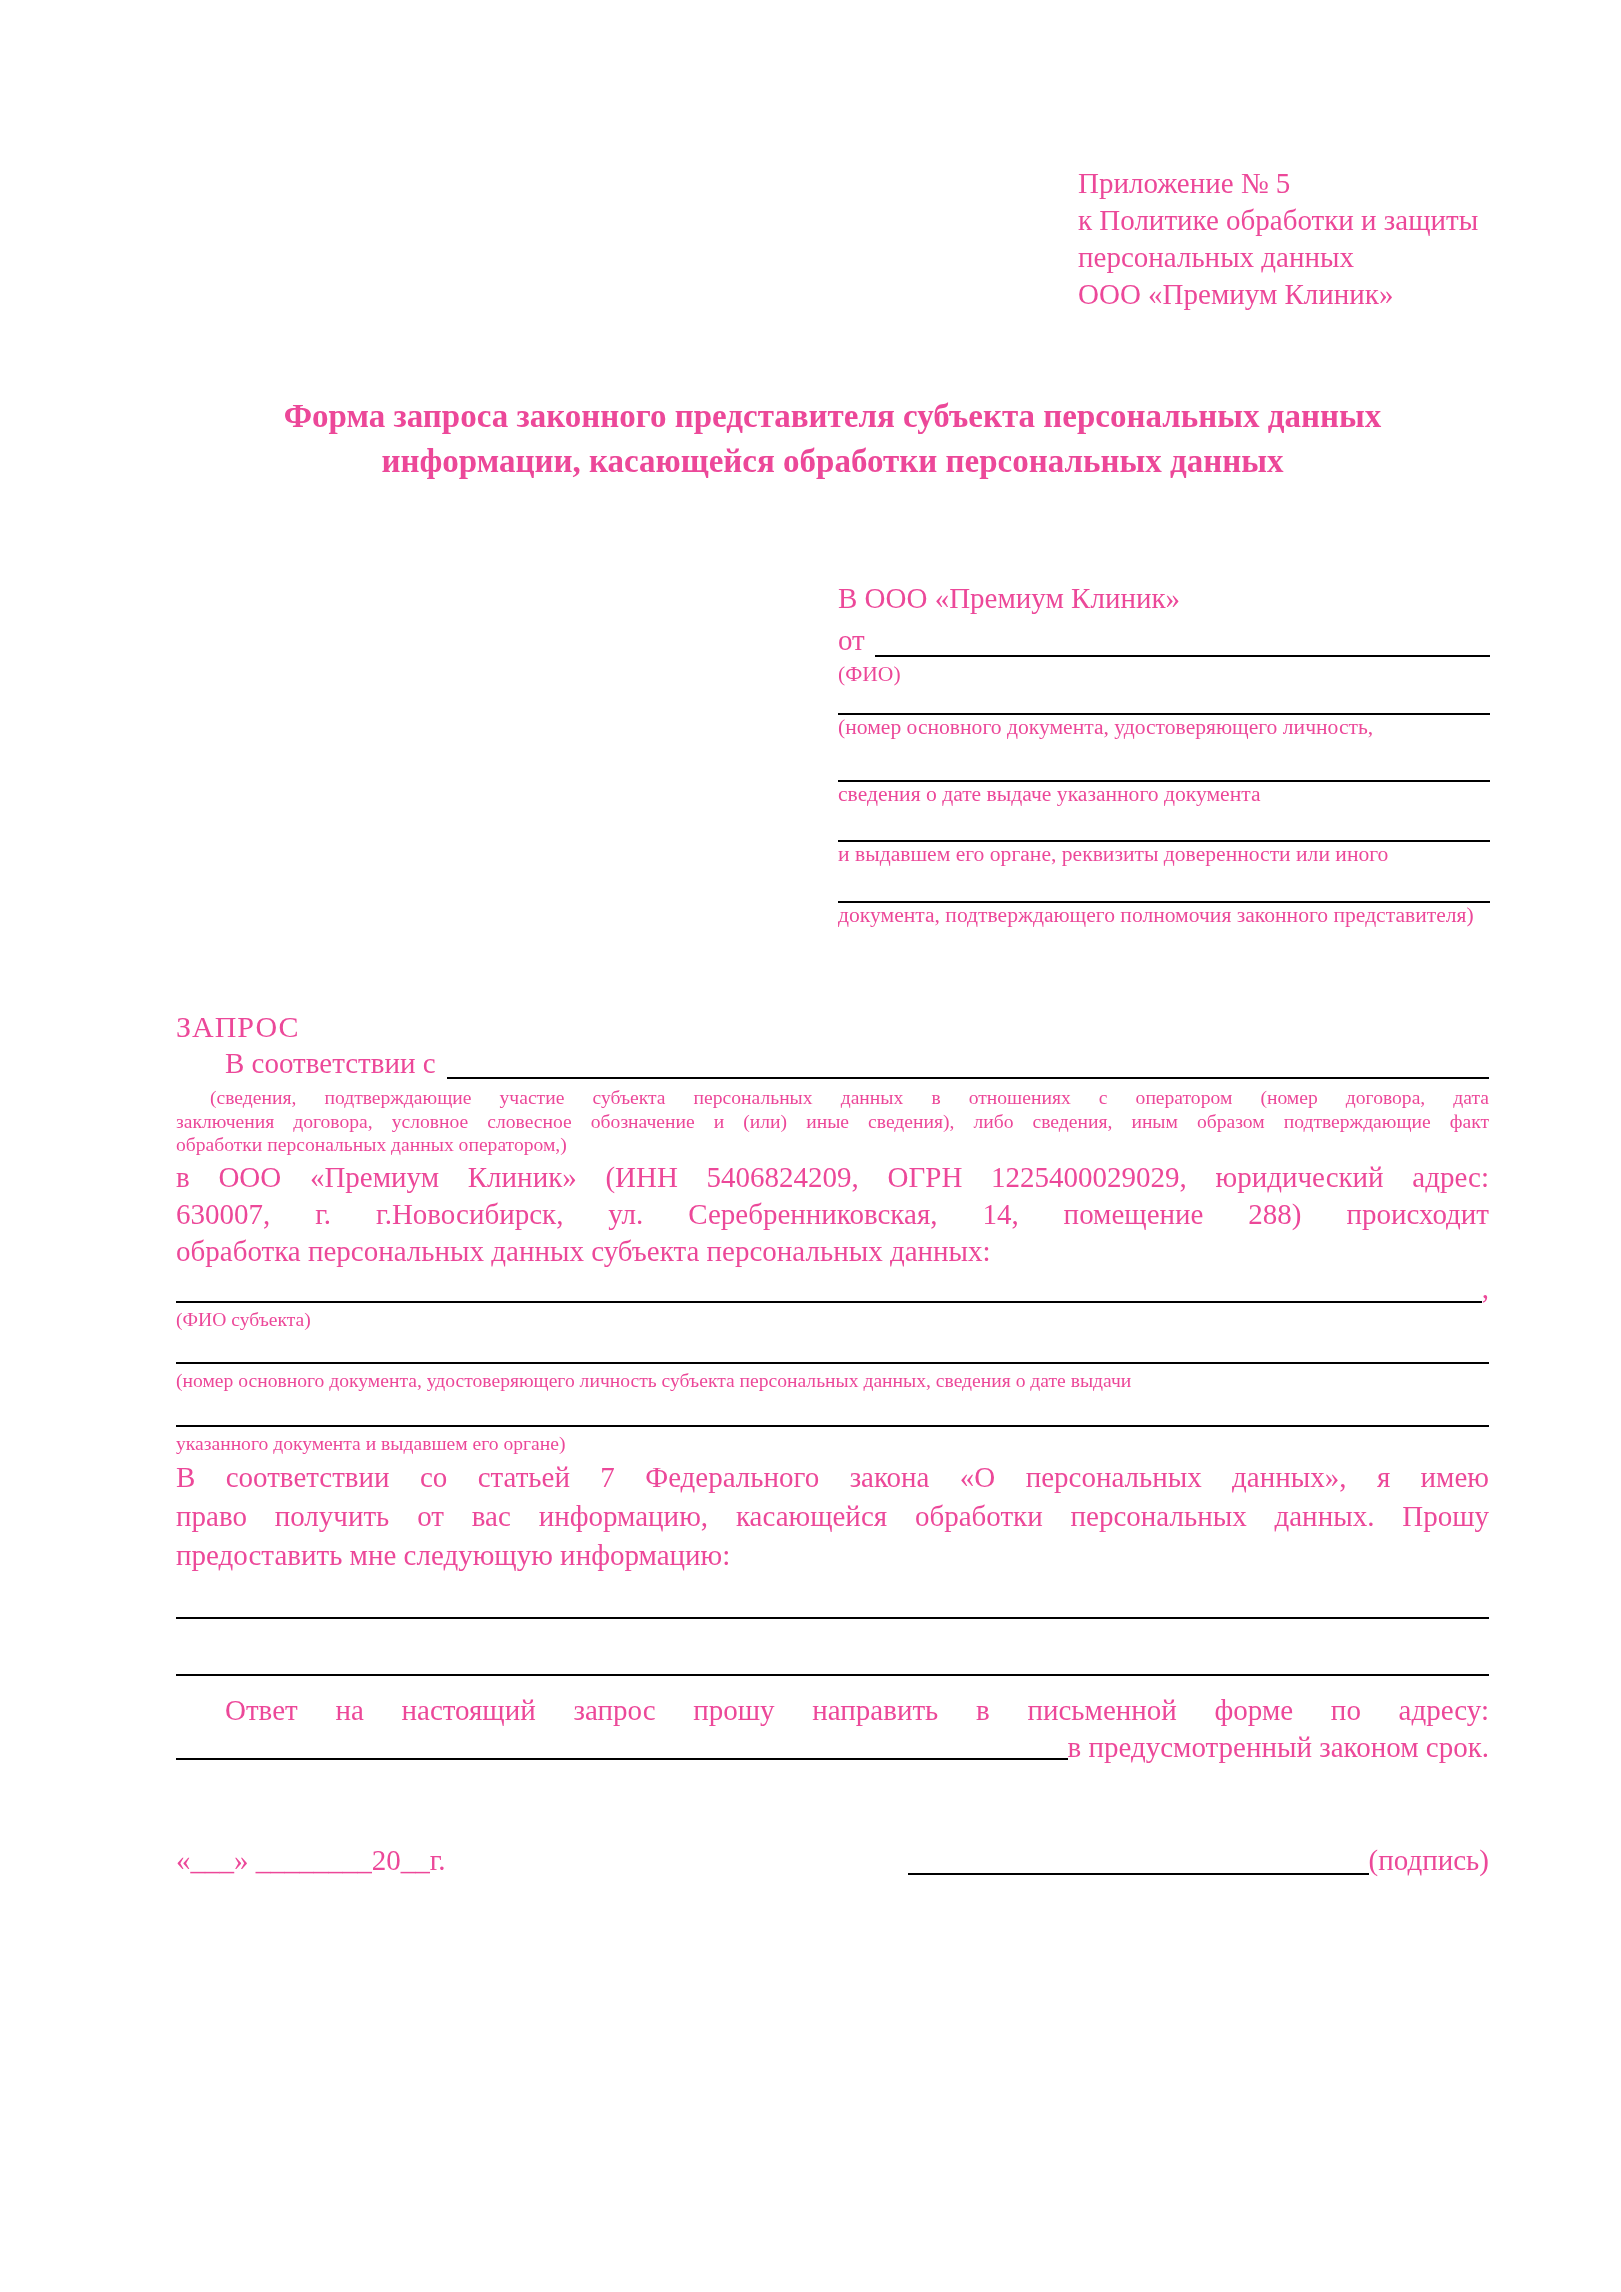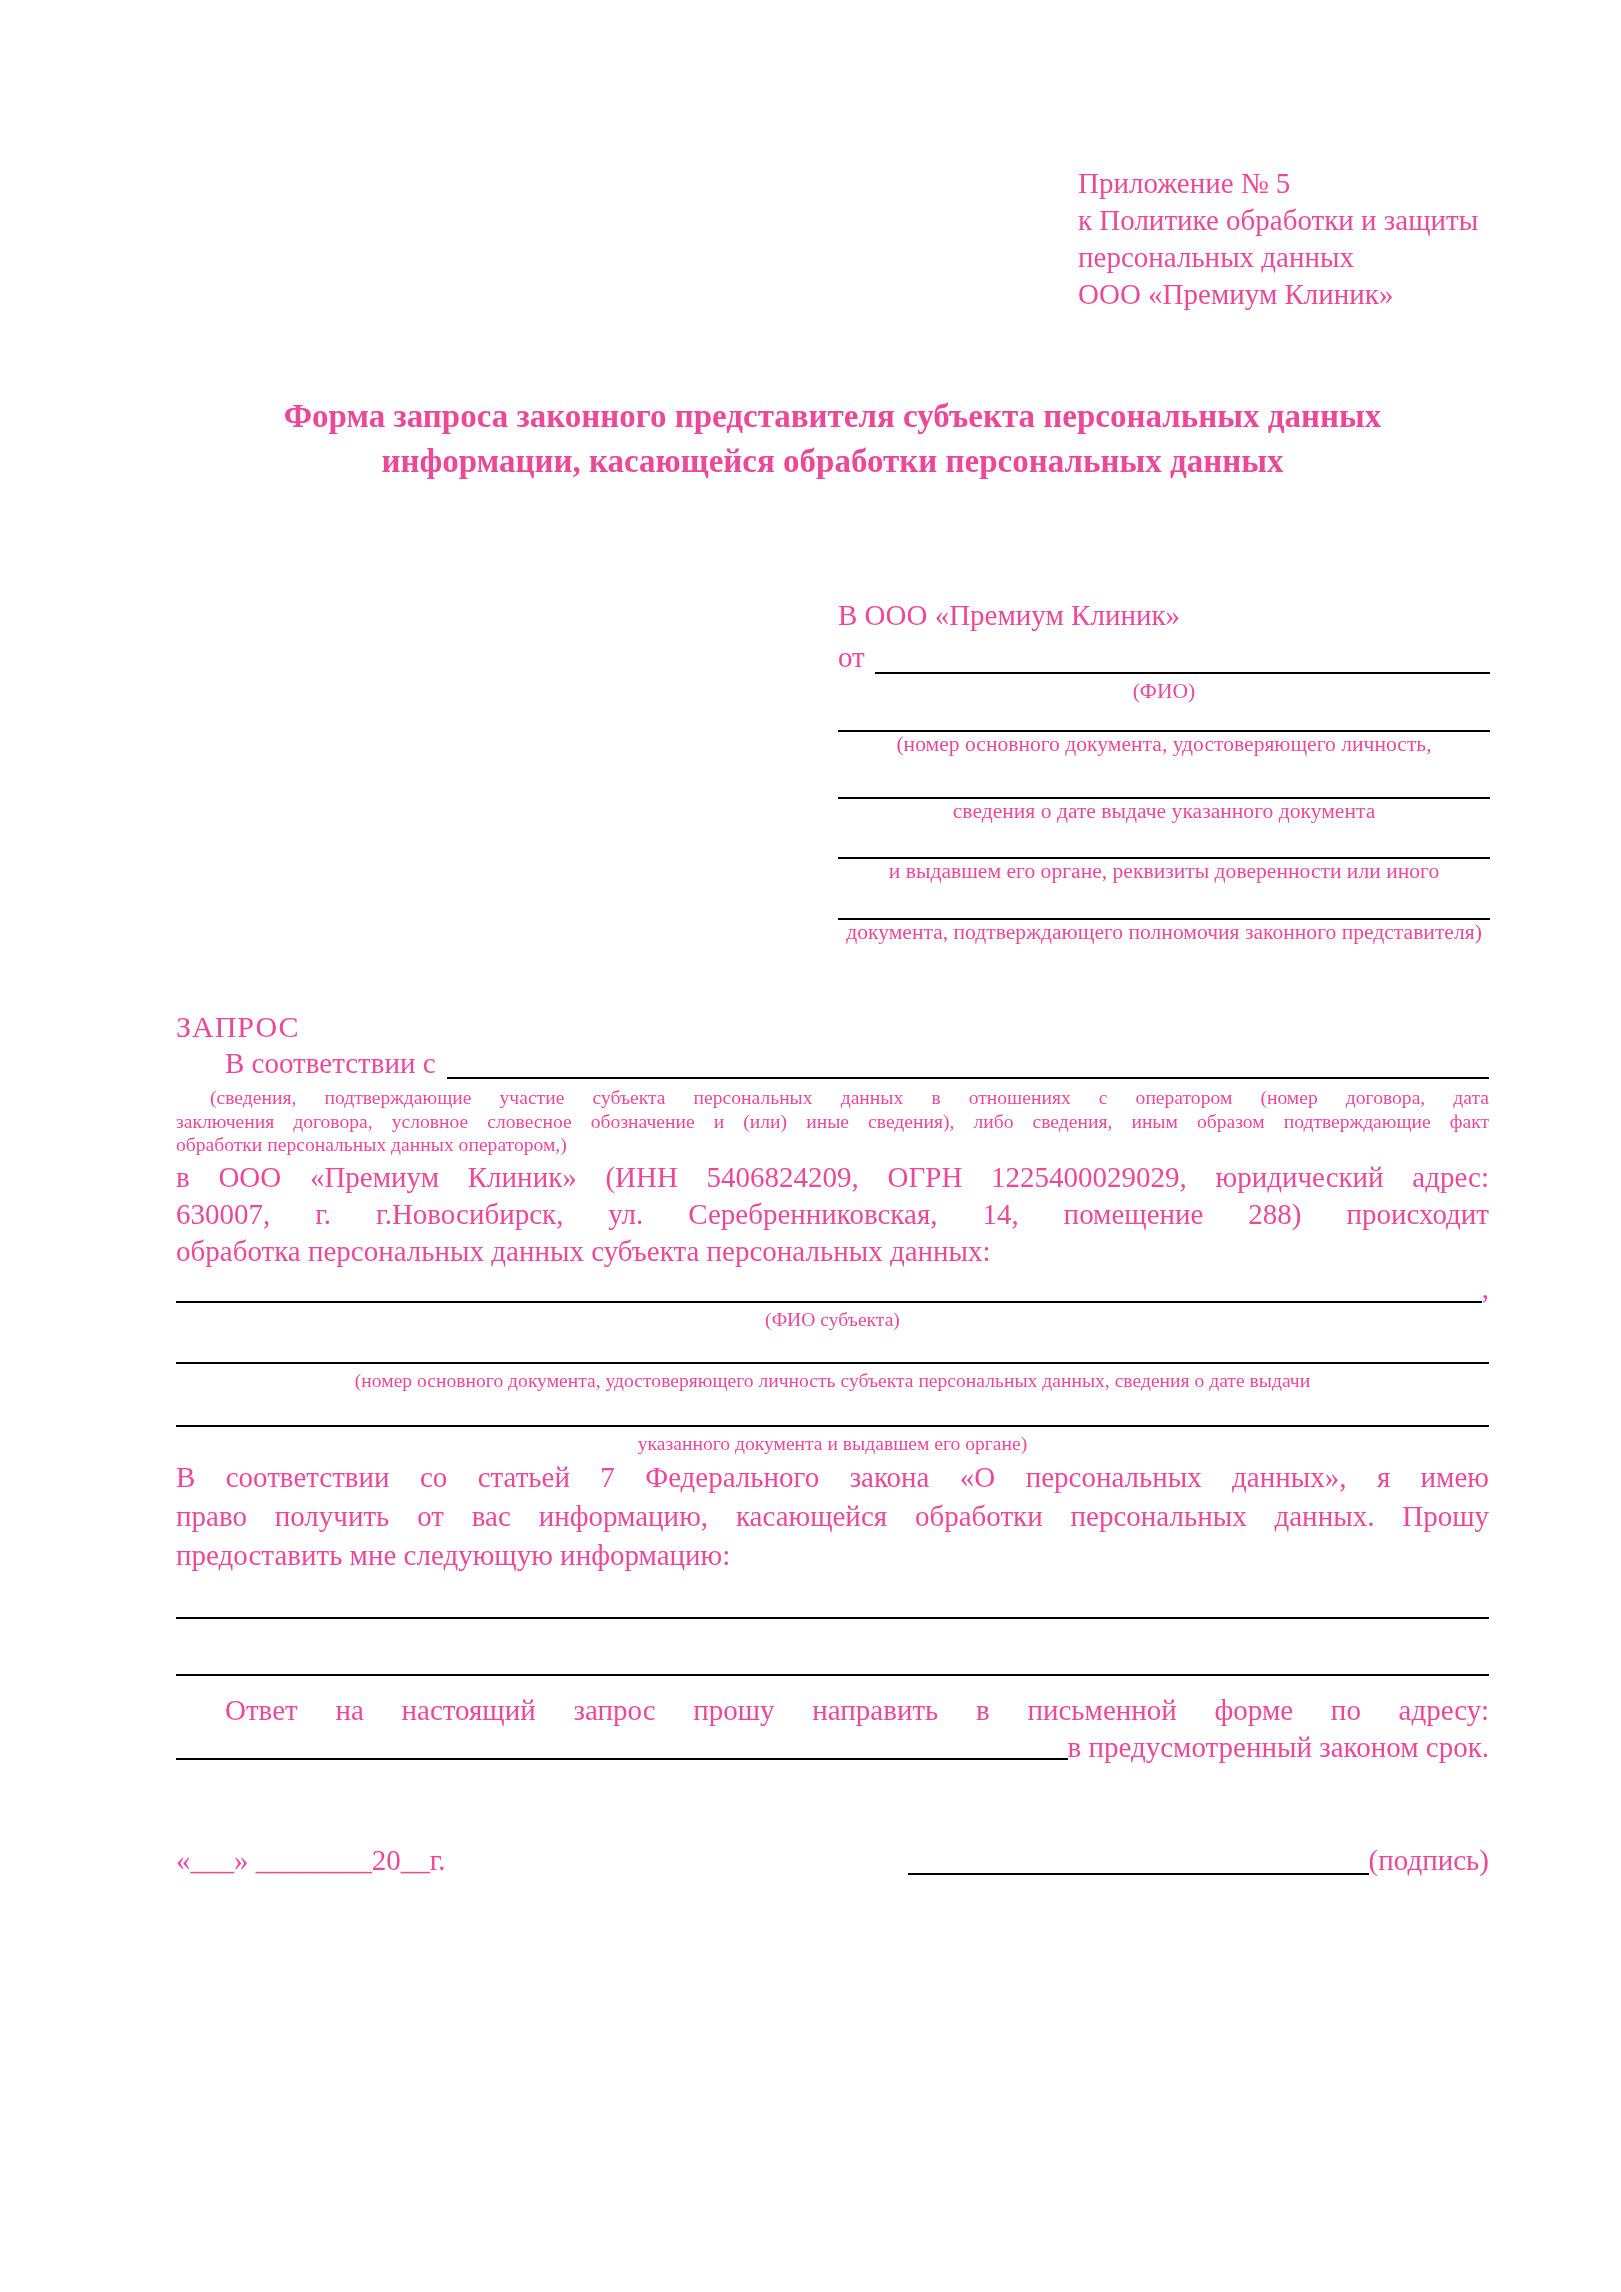--- a/index.html
+++ b/index.html
@@ -7,34 +7,34 @@
   .page {
     position:relative;
     width:1621px; height:2293px;
     background:#ffffff;
     color:#ec4899;
     font-family:"Liberation Serif","DejaVu Serif",serif;
     overflow:hidden;
   }
   .abs { position:absolute; }
   .content { left:176px; width:1313px; }
-  .center { text-align:center; }
+  .center { }
   .jl { text-align:justify; text-align-last:justify; }
   .main-txt { font-size:29px; line-height:37px; }
   .cap { font-size:19.6px; line-height:23.5px; }
   .cap22 { font-size:21.6px; line-height:25.5px; }
   .row { display:flex; }
   .rule-fill { flex:1 1 auto; border-bottom:2.9px solid #000; margin-bottom:4.9px; }
   .blank-rule { border-bottom:2.9px solid #000; }
   
   .header-note { top:165px; left:1078px; font-size:29px; line-height:37px; }
   
   .title { top:394px; font-size:33px; line-height:45px; font-weight:bold; text-align:center;font-family:Liberation Serif, serif; }
   
-  .addressee { top:595px; left:838px; width:652px; }
+  .addressee { top:578px; left:838px; width:652px; }
   .addr-to { font-size:29px; line-height:41px; }
   .from-row { font-size:29px; line-height:43px; height:43px; }
   .from-row .rule-fill { margin-left:9.8px; }
   .pair-rule { height:0; border-bottom:2.9px solid #000; }
   
   .zapros { top:1008px; font-size:30px; line-height:37px; text-align:left; letter-spacing:1px; }
   .intro-row { top:1043px; font-size:29px; line-height:41px; padding-left:49px; }
   .intro-cap { top:1086px; }
   .intro-cap .ind { text-indent:34px; }
   .op-par { top:1159px; }

